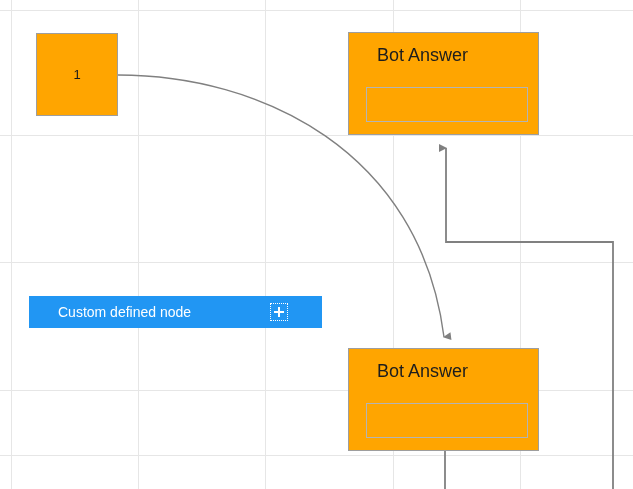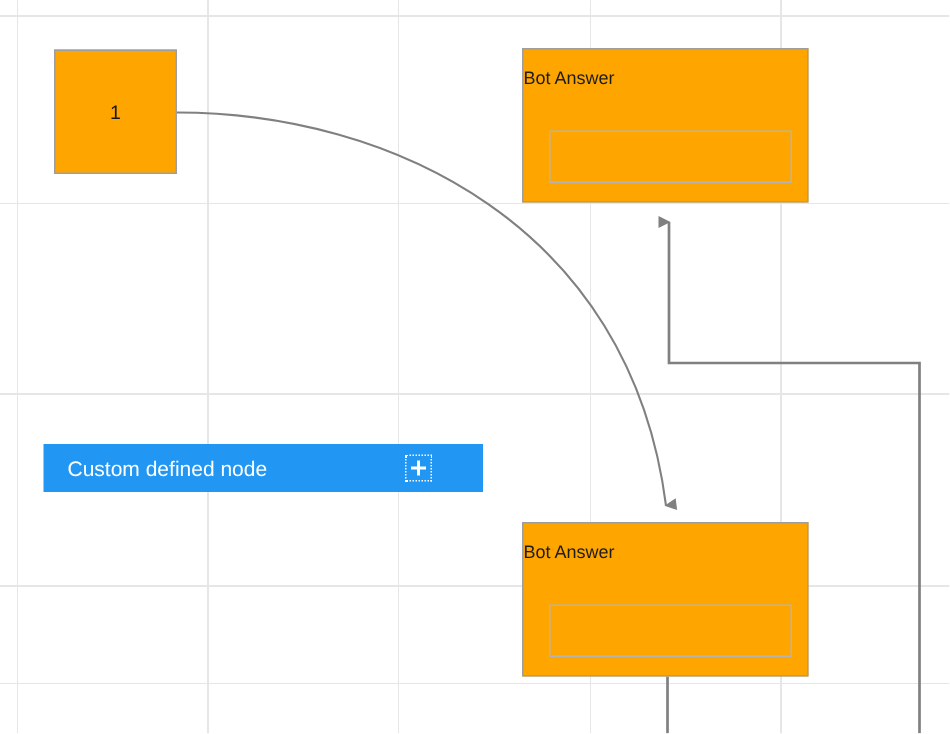--- a/index.html
+++ b/index.html
@@ -35,44 +35,44 @@
   }
   .node-num {
     display: flex;
     align-items: center;
     justify-content: center;
     font-size: 13px;
     color: #1a1a1a;
   }
   .node-title {
     position: absolute;
-    left: 0;
+    left: 28px;
     top: 12px;
-    font-size: 12px;
+    font-size: 18px;
     color: #1d1d1d;
     white-space: nowrap;
   }
   .node-slot {
     position: absolute;
     box-sizing: border-box;
     border: 1px solid #b4b4b4;
     background: transparent;
   }
 
   #custom-node-bar {
     position: absolute;
     left: 29px;
     top: 296px;
     width: 293px;
     height: 32px;
     background: #2196F3;
     display: flex;
     align-items: center;
     box-sizing: border-box;
-    padding: 0 10px 0 16px;
+    padding: 0 10px 0 29px;
   }
   #custom-node-bar .label {
     color: #ffffff;
     font-size: 14px;
     flex: 1 1 auto;
     white-space: nowrap;
   }
   .plus-icon {
     width: 18px;
     height: 18px;

